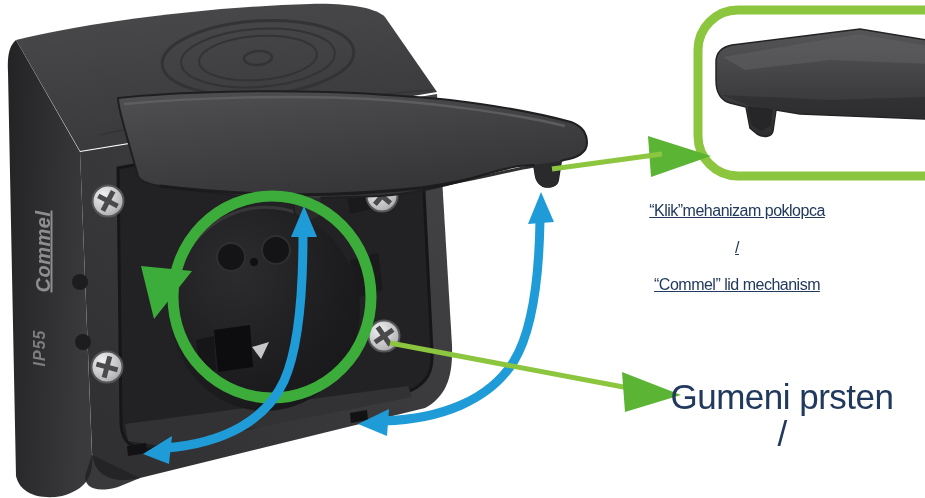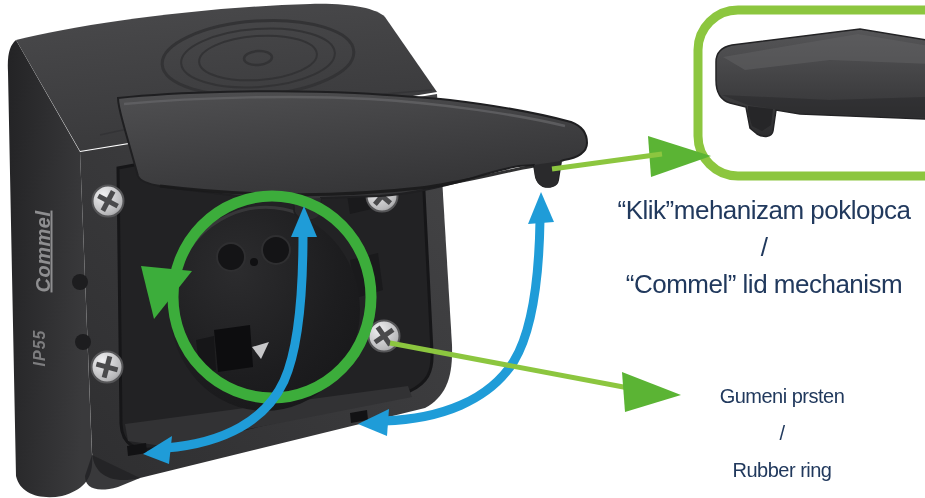--- a/index.html
+++ b/index.html
@@ -14,22 +14,22 @@
   .callout-line{stroke:var(--green_line,#8cc63f);fill:none;}
   .callout-frame{stroke:var(--green_line,#8cc63f);fill:none;}
   .callout-head{fill:var(--green_head,#5bb434);}
   .blue-line{stroke:var(--blue_arrow,#1f9cd8);fill:none;}
   .blue-fill{fill:var(--blue_arrow,#1f9cd8);}
 
   .label{
     position:absolute;text-align:center;color:var(--label_text,#21395d);
     line-height:37px;letter-spacing:-0.5px;
   }
-  .label-click{left:604px;top:192px;width:320px;font-size:26px;}
-  .label-rubber{left:652px;top:378px;width:260px;font-size:20px;}
+  .label-click{left:577px;top:192px;width:320px;font-size:16px;text-decoration:underline;}
+  .label-rubber{left:652px;top:378px;width:260px;font-size:35px;}
   .brand{
     position:absolute;transform:rotate(-90deg);font-style:italic;font-weight:bold;
     text-align:center;white-space:nowrap;
   }
   .brand-commel{
     left:-17px;top:240px;width:120px;font-size:20px;color:#8e8e90;
     letter-spacing:.5px;text-decoration:underline;
   }
   .brand-ip{
     left:5px;top:339px;width:70px;font-size:16px;color:#7d7d7f;letter-spacing:1px;
@@ -201,16 +201,15 @@
 
   <div class="label label-click">
     <div>“Klik”mehanizam poklopca</div>
     <div>/</div>
     <div>“Commel” lid mechanism</div>
   </div>
 
   <div class="label label-rubber">
     <div>Gumeni prsten</div>
     <div>/</div>
-    <div>Rubber ring</div>
   </div>
 
 </div>
 
 </body></html>

